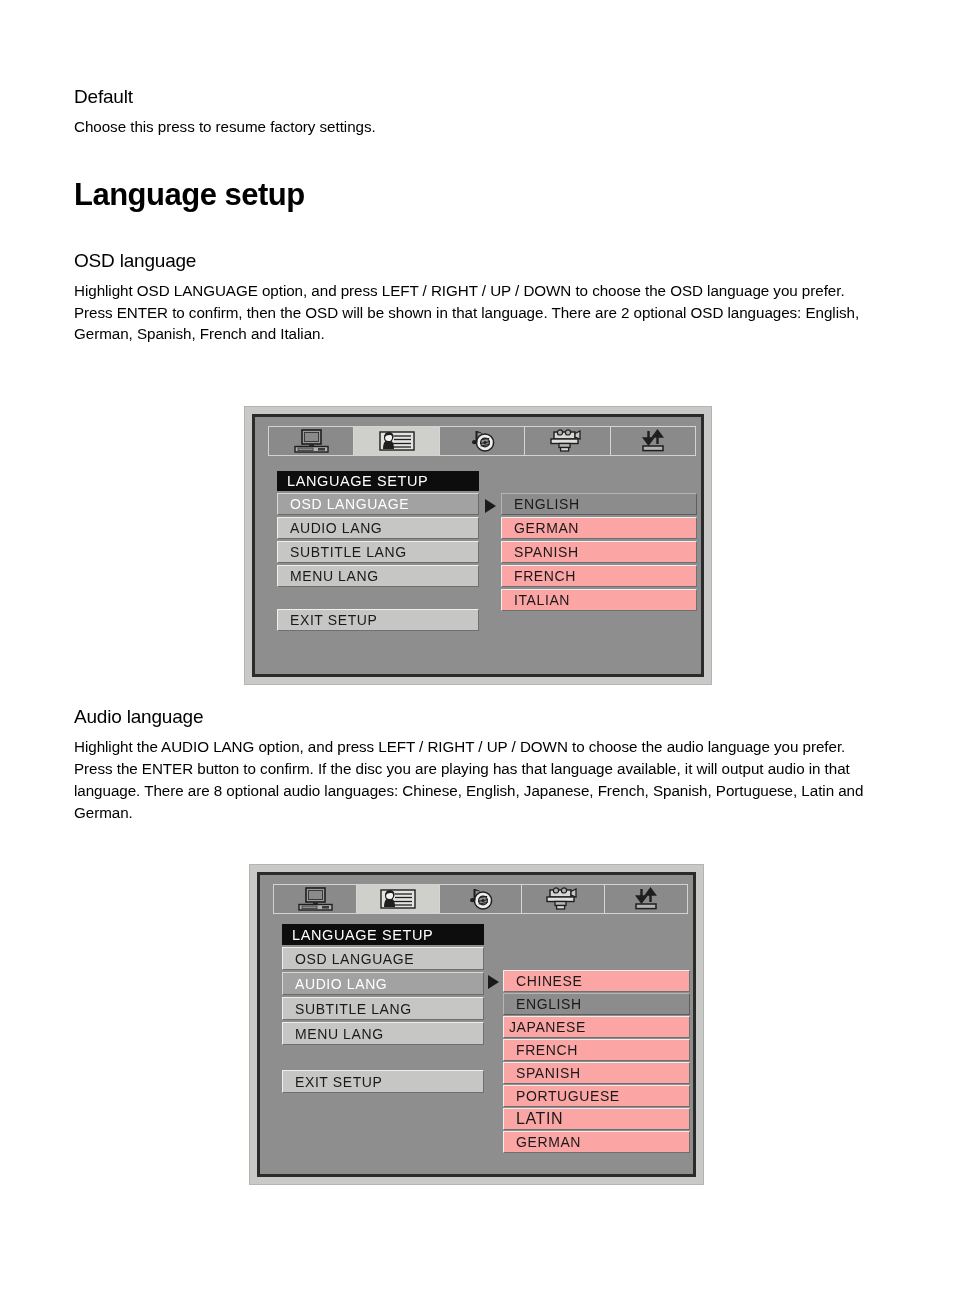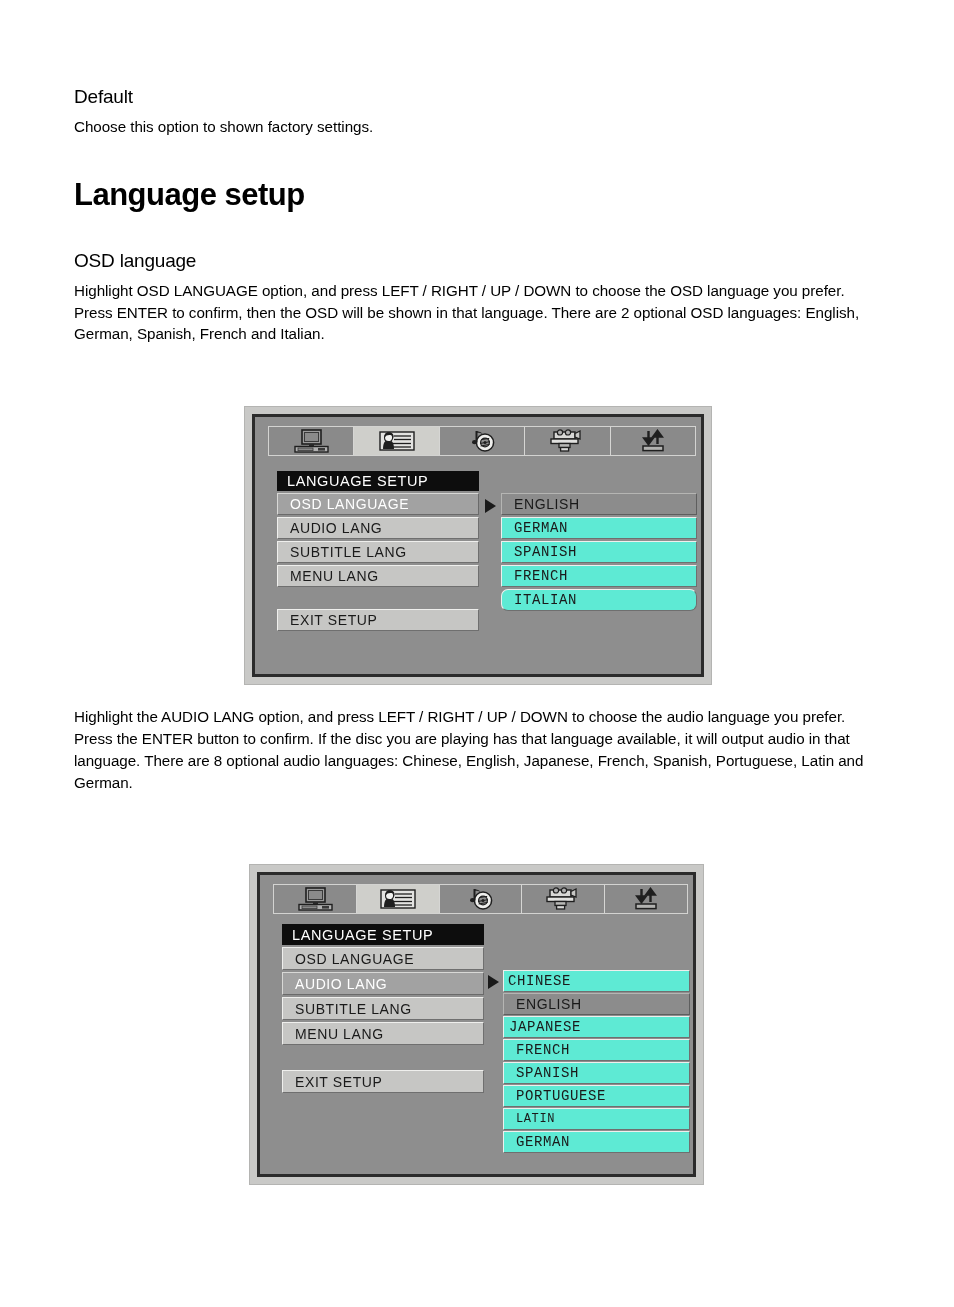--- a/index.html
+++ b/index.html
@@ -122,27 +122,26 @@
   }
   .m-sel {
     background: #a2a2a2;
     color: #ffffff;
     border-top: 1px solid #d8d8d6;
     border-left: 1px solid #d8d8d6;
     border-bottom: 1px solid #6a6a6a;
     border-right: 1px solid #6a6a6a;
   }
   .opt-normal {
-    background: #5eead4;
+    background: #fca5a5;
     color: #1a1a1a;
     border-top: 1px solid #efefed;
     border-left: 1px solid #efefed;
     border-bottom: 1px solid #6f6f6f;
     border-right: 1px solid #6f6f6f;
-    font-family: Liberation Mono, monospace;
   }
   .opt-sel {
     background: #8c8c8c;
     color: #1a1a1a;
     border-top: 1px solid #b5b5b3;
     border-left: 1px solid #b5b5b3;
     border-bottom: 1px solid #5e5e5e;
     border-right: 1px solid #5e5e5e;
   }
 
@@ -165,31 +164,32 @@
   }
 </style>
 </head>
 <body>
 
 <div class="page">
 
   <div class="doc-body">
 
     <h3 class="sub-head">Default</h3>
-    <p class="para">Choose this option to shown factory settings.</p>
+    <p class="para">Choose this press to resume factory settings.</p>
 
     <h1 class="chapter-head">Language setup</h1>
 
     <div class="spacer-md"></div>
 
     <h3 class="sub-head">OSD language</h3>
     <p class="para">Highlight OSD LANGUAGE option, and press LEFT / RIGHT / UP / DOWN to choose the OSD language you prefer. Press ENTER to confirm, then the OSD will be shown in that language. There are 2 optional OSD languages: English, German, Spanish, French and Italian.</p>
   </div>
 
   <div class="doc-body" style="top:706px;">
+    <h3 class="sub-head">Audio language</h3>
     <p class="para">Highlight the AUDIO LANG option, and press LEFT / RIGHT / UP / DOWN to choose the audio language you prefer. Press the ENTER button to confirm. If the disc you are playing has that language available, it will output audio in that language. There are 8 optional audio languages: Chinese, English, Japanese, French, Spanish, Portuguese, Latin and German.</p>
   </div>
 
   <div class="osd-wrap" id="fig1" style="left:244px; top:406px; width:468px; height:279px;">
     <div class="osd-frame">
       <div class="osd-inner">
 
         <div class="tabbar" style="left:13px; top:9px; width:428px; height:30px;">
 
           <div class="tab">
@@ -260,21 +260,21 @@
           <div class="m-item m-normal" style="height:22px; padding-left:12px; font-size:14px; margin-top:22px;">EXIT SETUP</div>
         </div>
 
         <div class="pointer" style="left:230px; top:82px;"></div>
 
         <div class="menu-col" style="left:246px; top:76px; width:196px;">
           <div class="m-item opt-sel" style="height:22px; padding-left:12px; font-size:14px;">ENGLISH</div>
           <div class="m-item opt-normal" style="height:22px; padding-left:12px; font-size:14px; margin-top:2px;">GERMAN</div>
           <div class="m-item opt-normal" style="height:22px; padding-left:12px; font-size:14px; margin-top:2px;">SPANISH</div>
           <div class="m-item opt-normal" style="height:22px; padding-left:12px; font-size:14px; margin-top:2px;">FRENCH</div>
-          <div class="m-item opt-normal" style="height:22px; padding-left:12px; font-size:14px; margin-top:2px;border-radius:7px;">ITALIAN</div>
+          <div class="m-item opt-normal" style="height:22px; padding-left:12px; font-size:14px; margin-top:2px;">ITALIAN</div>
         </div>
 
       </div>
     </div>
   </div>
 
   <div class="osd-wrap" id="fig2" style="left:249px; top:864px; width:455px; height:321px;">
     <div class="osd-frame">
       <div class="osd-inner">
 
@@ -344,27 +344,27 @@
           <div class="m-item m-sel" style="height:23px; padding-left:12px; font-size:14px; margin-top:2px;">AUDIO LANG</div>
           <div class="m-item m-normal" style="height:23px; padding-left:12px; font-size:14px; margin-top:2px;">SUBTITLE LANG</div>
           <div class="m-item m-normal" style="height:23px; padding-left:12px; font-size:14px; margin-top:2px;">MENU LANG</div>
 
           <div class="m-item m-normal" style="height:23px; padding-left:12px; font-size:14px; margin-top:25px;">EXIT SETUP</div>
         </div>
 
         <div class="pointer" style="left:228px; top:100px;"></div>
 
         <div class="menu-col" style="left:243px; top:95px; width:187px;">
-          <div class="m-item opt-normal" style="height:22px; padding-left:4px; font-size:14px;">CHINESE</div>
+          <div class="m-item opt-normal" style="height:22px; padding-left:12px; font-size:14px;">CHINESE</div>
           <div class="m-item opt-sel" style="height:22px; padding-left:12px; font-size:14px; margin-top:1px;">ENGLISH</div>
           <div class="m-item opt-normal" style="height:22px; padding-left:5px; font-size:14px; margin-top:1px;">JAPANESE</div>
           <div class="m-item opt-normal" style="height:22px; padding-left:12px; font-size:14px; margin-top:1px;">FRENCH</div>
           <div class="m-item opt-normal" style="height:22px; padding-left:12px; font-size:14px; margin-top:1px;">SPANISH</div>
           <div class="m-item opt-normal" style="height:22px; padding-left:12px; font-size:14px; margin-top:1px;">PORTUGUESE</div>
-          <div class="m-item opt-normal" style="height:22px; padding-left:12px; font-size:12px; margin-top:1px;">LATIN</div>
+          <div class="m-item opt-normal" style="height:22px; padding-left:12px; font-size:16px; margin-top:1px;">LATIN</div>
           <div class="m-item opt-normal" style="height:22px; padding-left:12px; font-size:14px; margin-top:1px;">GERMAN</div>
         </div>
 
       </div>
     </div>
   </div>
 
 
 </div>
 

